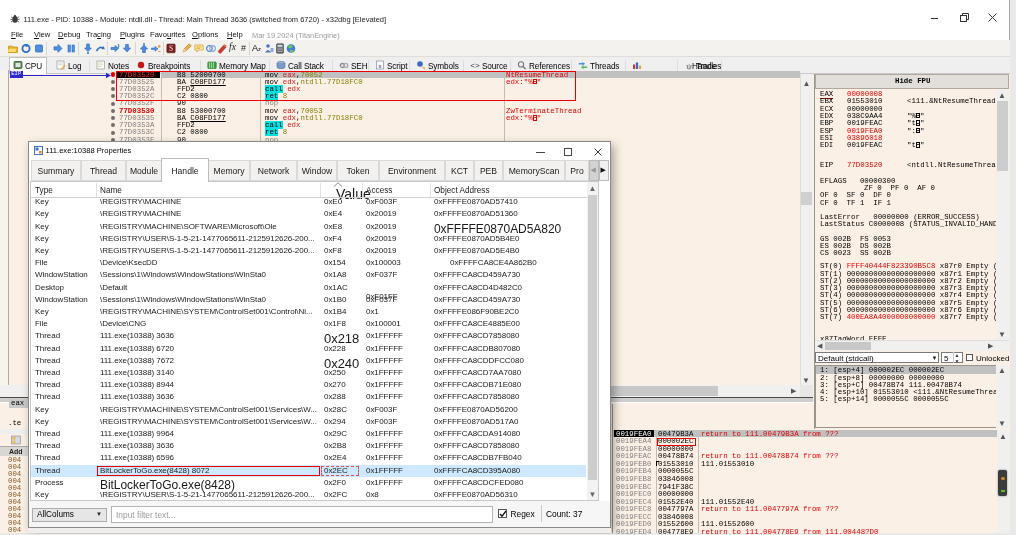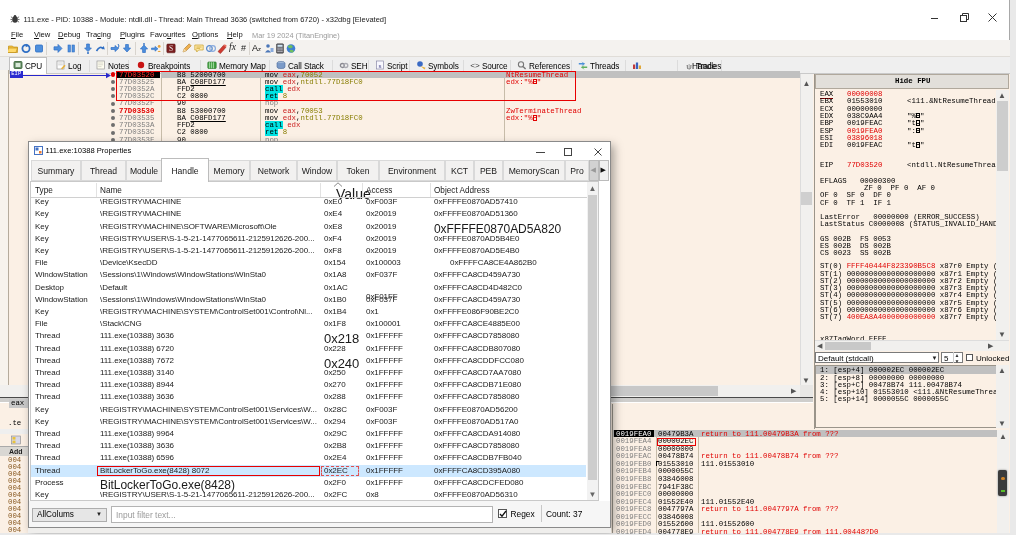--- a/index.html
+++ b/index.html
@@ -546,21 +546,21 @@
 <div class="a" style="left:100px;top:294.70000000000005px;font-size:8px;letter-spacing:-0.05px;color:#1a1a1a;z-index:4;white-space:pre;">\Sessions\1\Windows\WindowStations\WinSta0</div>
 <div class="a" style="left:324px;top:294.70000000000005px;font-size:8px;letter-spacing:-0.05px;color:#1a1a1a;z-index:4;white-space:pre;">0x1B0</div>
 <div class="a" style="left:366px;top:294.70000000000005px;font-size:8px;letter-spacing:-0.05px;color:#1a1a1a;z-index:4;white-space:pre;">0xF037F</div>
 <div class="a" style="left:434px;top:294.70000000000005px;font-size:8px;letter-spacing:-0.05px;color:#1a1a1a;z-index:4;white-space:pre;">0xFFFFCA8CD459A730</div>
 <div class="a" style="left:35px;top:306.90000000000003px;font-size:8px;letter-spacing:-0.05px;color:#1a1a1a;z-index:4;white-space:pre;">Key</div>
 <div class="a" style="left:100px;top:306.90000000000003px;font-size:8px;letter-spacing:-0.05px;color:#1a1a1a;z-index:4;white-space:pre;">\REGISTRY\MACHINE\SYSTEM\ControlSet001\Control\Nl...</div>
 <div class="a" style="left:324px;top:306.90000000000003px;font-size:8px;letter-spacing:-0.05px;color:#1a1a1a;z-index:4;white-space:pre;">0x1B4</div>
 <div class="a" style="left:366px;top:306.90000000000003px;font-size:8px;letter-spacing:-0.05px;color:#1a1a1a;z-index:4;white-space:pre;">0x1</div>
 <div class="a" style="left:434px;top:306.90000000000003px;font-size:8px;letter-spacing:-0.05px;color:#1a1a1a;z-index:4;white-space:pre;">0xFFFFE086F90BE2C0</div>
 <div class="a" style="left:35px;top:319.1px;font-size:8px;letter-spacing:-0.05px;color:#1a1a1a;z-index:4;white-space:pre;">File</div>
-<div class="a" style="left:100px;top:319.1px;font-size:8px;letter-spacing:-0.05px;color:#1a1a1a;z-index:4;white-space:pre;">\Stack\CNG</div>
+<div class="a" style="left:100px;top:319.1px;font-size:8px;letter-spacing:-0.05px;color:#1a1a1a;z-index:4;white-space:pre;">\Device\CNG</div>
 <div class="a" style="left:324px;top:319.1px;font-size:8px;letter-spacing:-0.05px;color:#1a1a1a;z-index:4;white-space:pre;">0x1F8</div>
 <div class="a" style="left:366px;top:319.1px;font-size:8px;letter-spacing:-0.05px;color:#1a1a1a;z-index:4;white-space:pre;">0x100001</div>
 <div class="a" style="left:434px;top:319.1px;font-size:8px;letter-spacing:-0.05px;color:#1a1a1a;z-index:4;white-space:pre;">0xFFFFCA8CE4885E00</div>
 <div class="a" style="left:35px;top:331.3px;font-size:8px;letter-spacing:-0.05px;color:#1a1a1a;z-index:4;white-space:pre;">Thread</div>
 <div class="a" style="left:100px;top:331.3px;font-size:8px;letter-spacing:-0.05px;color:#1a1a1a;z-index:4;white-space:pre;">111.exe(10388) 3636</div>
 <div class="a" style="left:324px;top:331.3px;font-size:13px;letter-spacing:-0.05px;color:#1a1a1a;z-index:4;white-space:pre;">0x218</div>
 <div class="a" style="left:366px;top:331.3px;font-size:8px;letter-spacing:-0.05px;color:#1a1a1a;z-index:4;white-space:pre;">0x1FFFFF</div>
 <div class="a" style="left:434px;top:331.3px;font-size:8px;letter-spacing:-0.05px;color:#1a1a1a;z-index:4;white-space:pre;">0xFFFFCA8CD7858080</div>
 <div class="a" style="left:35px;top:343.5px;font-size:8px;letter-spacing:-0.05px;color:#1a1a1a;z-index:4;white-space:pre;">Thread</div>
 <div class="a" style="left:100px;top:343.5px;font-size:8px;letter-spacing:-0.05px;color:#1a1a1a;z-index:4;white-space:pre;">111.exe(10388) 6720</div>

